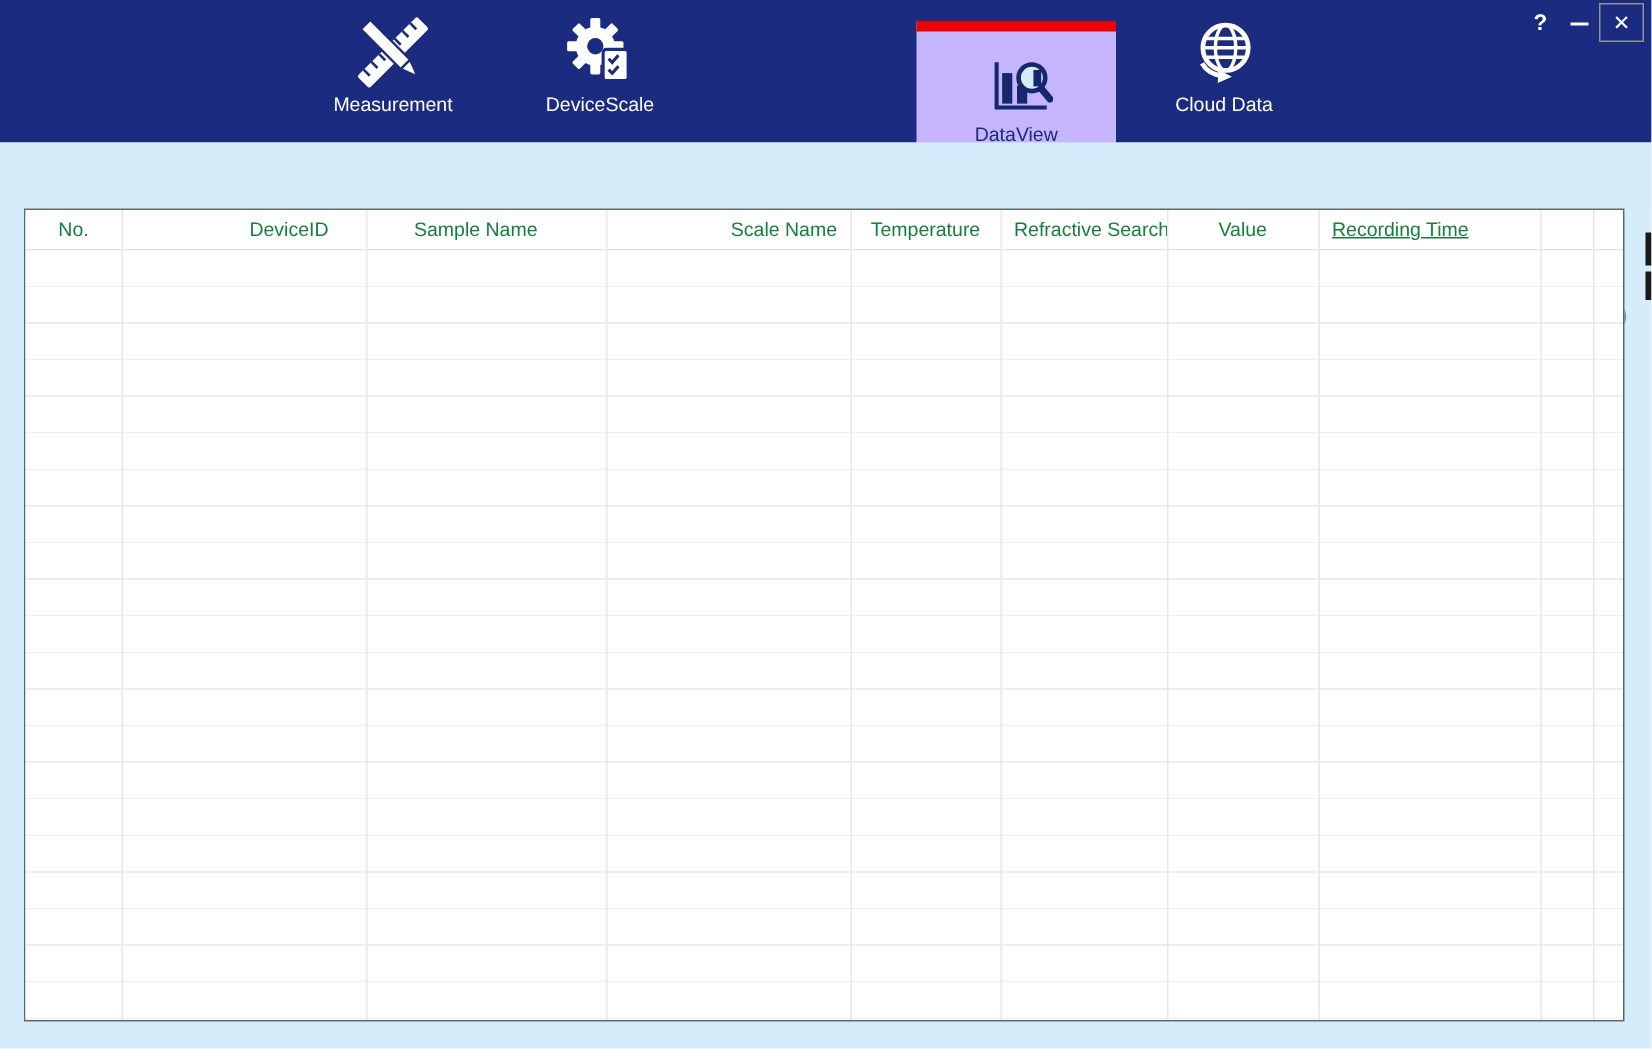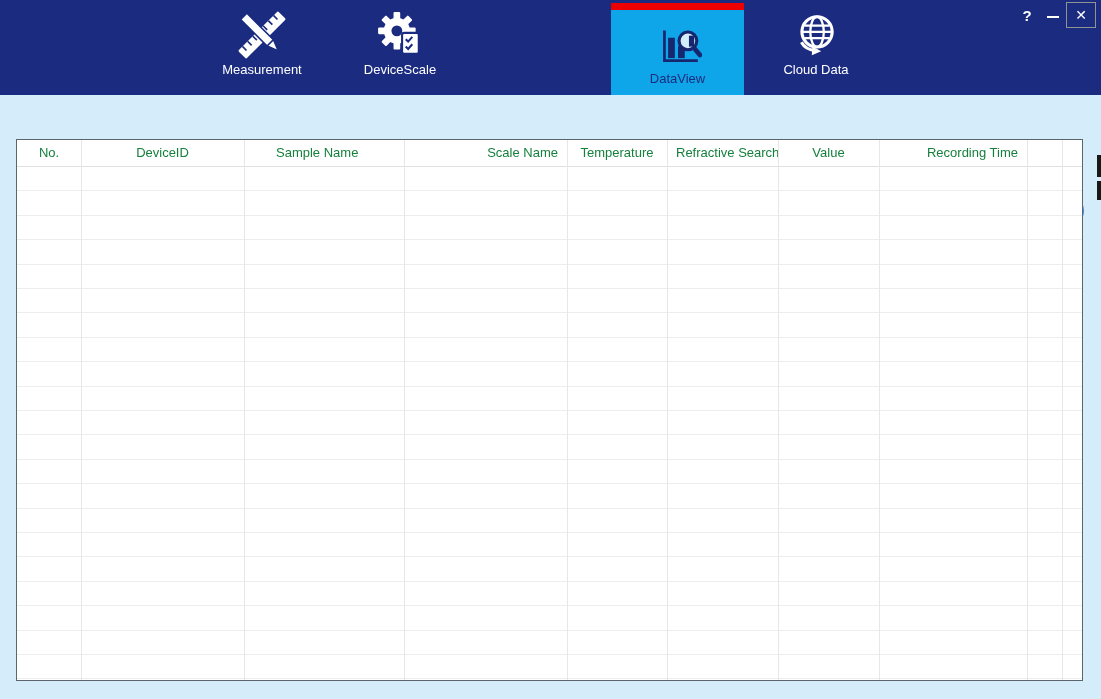--- a/index.html
+++ b/index.html
@@ -14,21 +14,21 @@
   .header{position:absolute;top:0;left:0;width:1101px;height:95px;background:#1a2b80;}
   .logo{position:absolute;left:12px;top:12px;width:168px;color:#f3f5fc;}
   .logo-name{font-family:"DejaVu Serif",serif;font-style:italic;font-weight:bold;font-size:29px;line-height:34px;white-space:nowrap;}
   .logo-reg{font-size:12px;vertical-align:top;position:relative;top:-4px;font-style:normal;}
   .logo-line{border-top:1px solid #97a0cc;margin:3px 2px 4px 2px;}
   .logo-tagline{font-size:9px;letter-spacing:4px;color:#dfe4f6;text-align:center;font-weight:bold;}
 
   .tab{position:absolute;top:0;height:95px;color:#ffffff;text-align:center;cursor:pointer;}
   .tab .icon{height:48px;margin-top:11px;display:flex;align-items:center;justify-content:center;}
   .tab .label{font-size:13px;margin-top:3px;}
-  .tab.active{top:3px;height:92px;background:#0ea5e9;color:#1b2c7e;}
+  .tab.active{top:14px;height:92px;background:#c4b5fd;color:#1b2c7e;}
   .tab.active .redbar{position:absolute;top:0;left:0;right:0;height:7px;background:#ee0000;}
   .tab.active .icon{margin-top:17px;}
 
   .win-btn{position:absolute;color:#ffffff;text-align:center;cursor:pointer;}
   .win-help{left:1016px;top:5px;width:22px;height:22px;font-size:15px;font-weight:bold;line-height:22px;}
   .win-min{left:1042px;top:5px;width:22px;height:22px;line-height:22px;}
   .win-min .dash{display:inline-block;width:12px;height:2px;background:#fff;vertical-align:middle;}
   .win-close{left:1066px;top:2px;width:30px;height:26px;border:1px solid #8f968f;box-sizing:border-box;line-height:24px;font-size:14px;}
 
   
@@ -222,27 +222,27 @@
       <path d="M11,1.5 v3 h3" fill="none" stroke="#fff" stroke-width="1.5"></path>
       <path d="M6.5,10.5 h5 m0,0 l-2,-2 m2,2 l-2,2" fill="none" stroke="#fff" stroke-width="1.5"></path>
     </svg>
     <span>Export</span>
   </div>
 </div>
 
 <div class="table">
   <div class="thead" id="thead">
       <div class="th" style="left: 0px; width: 64px; text-align: center;">No.</div>
-      <div class="th" style="left: 64px; width: 163px; text-align: center;">DeviceID</div>
+      <div class="th" style="left: 48px; width: 163px; text-align: right;">DeviceID</div>
       <div class="th" style="left: 227px; width: 160px; text-align: left; padding-left: 32px;">Sample Name</div>
       <div class="th" style="left: 387px; width: 163px; text-align: right;">Scale Name</div>
       <div class="th" style="left: 550px; width: 100px; text-align: center;">Temperature</div>
       <div class="th" style="left: 650px; width: 111px; text-align: center;">Refractive Search</div>
       <div class="th" style="left: 761px; width: 101px; text-align: center;">Value</div>
-      <div class="th" style="left: 862px; width: 148px; text-align: right;">Recording Time</div>
+      <div class="th" style="left: 862px; width: 148px; text-align: left; text-decoration: underline;">Recording Time</div>
       <div class="th" style="left: 1010px; width: 35px; text-align: center;"></div>
       <div class="th" style="left: 1045px; width: 20px; text-align: center;"></div>
     </div>
   <div class="tbody"></div>
   <div id="vlines" style="position:absolute;top:0;bottom:0;left:0;right:0;pointer-events:none;">
       <div class="vline" style="left: 64px;"></div>
       <div class="vline" style="left: 227px;"></div>
       <div class="vline" style="left: 387px;"></div>
       <div class="vline" style="left: 550px;"></div>
       <div class="vline" style="left: 650px;"></div>

